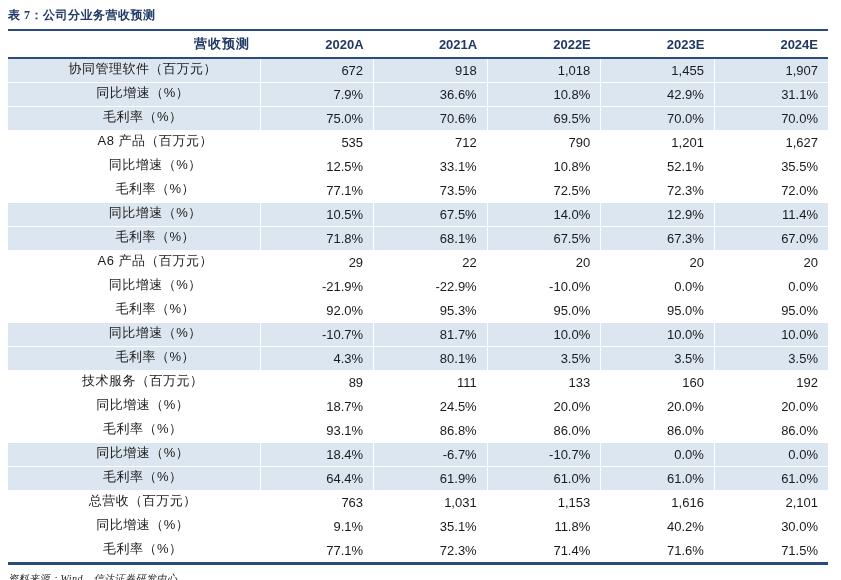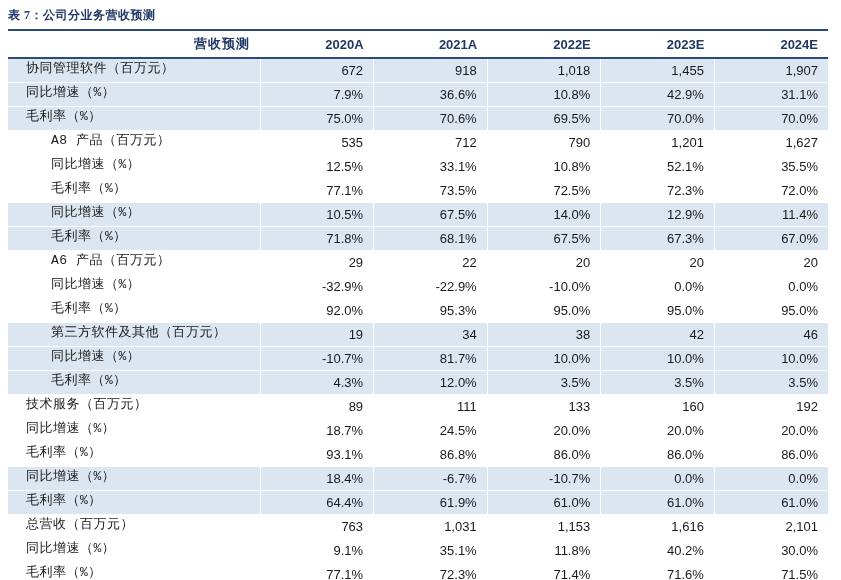--- a/index.html
+++ b/index.html
@@ -52,22 +52,22 @@
     text-align: right;
     padding: 0 10px 0 0;
     height: 19px;
     line-height: 19px;
     border-bottom: 1px solid #ffffff;
     border-left: 1px solid #ffffff;
     white-space: nowrap;
     overflow: hidden;
   }
   tbody td.label {
-    text-align: left;
-    font-family: Liberation Mono, monospace;
+    text-align: center;
+    font-family: Liberation Sans, sans-serif;
     padding: 0 0 4px 18px;
     border-left: none;
     letter-spacing: 0.5px;
   }
   tbody td.label.indent { padding-left: 43px; margin-top: 32px; }
   tbody tr.shaded td { background: #dce6f1; }
   tbody tr:last-child td { border-bottom: 3px solid #2a4a7d; }
 
   .source-note {
     font-family: "Liberation Serif", serif;
@@ -172,54 +172,46 @@
         <tr>
           <td class="label indent">A6 产品（百万元）</td>
           <td>29</td>
           <td>22</td>
           <td>20</td>
           <td>20</td>
           <td>20</td>
         </tr>
         <tr>
           <td class="label indent">同比增速（%）</td>
-          <td>-32.9%</td>
+          <td>-21.9%</td>
           <td>-22.9%</td>
           <td>-10.0%</td>
           <td>0.0%</td>
           <td>0.0%</td>
         </tr>
         <tr>
           <td class="label indent">毛利率（%）</td>
           <td>92.0%</td>
           <td>95.3%</td>
           <td>95.0%</td>
           <td>95.0%</td>
           <td>95.0%</td>
         </tr>
         <tr class="shaded">
-          <td class="label indent">第三方软件及其他（百万元）</td>
-          <td>19</td>
-          <td>34</td>
-          <td>38</td>
-          <td>42</td>
-          <td>46</td>
-        </tr>
-        <tr class="shaded">
           <td class="label indent">同比增速（%）</td>
           <td>-10.7%</td>
           <td>81.7%</td>
           <td>10.0%</td>
           <td>10.0%</td>
           <td>10.0%</td>
         </tr>
         <tr class="shaded">
           <td class="label indent">毛利率（%）</td>
           <td>4.3%</td>
-          <td>12.0%</td>
+          <td>80.1%</td>
           <td>3.5%</td>
           <td>3.5%</td>
           <td>3.5%</td>
         </tr>
         <tr>
           <td class="label">技术服务（百万元）</td>
           <td>89</td>
           <td>111</td>
           <td>133</td>
           <td>160</td>

